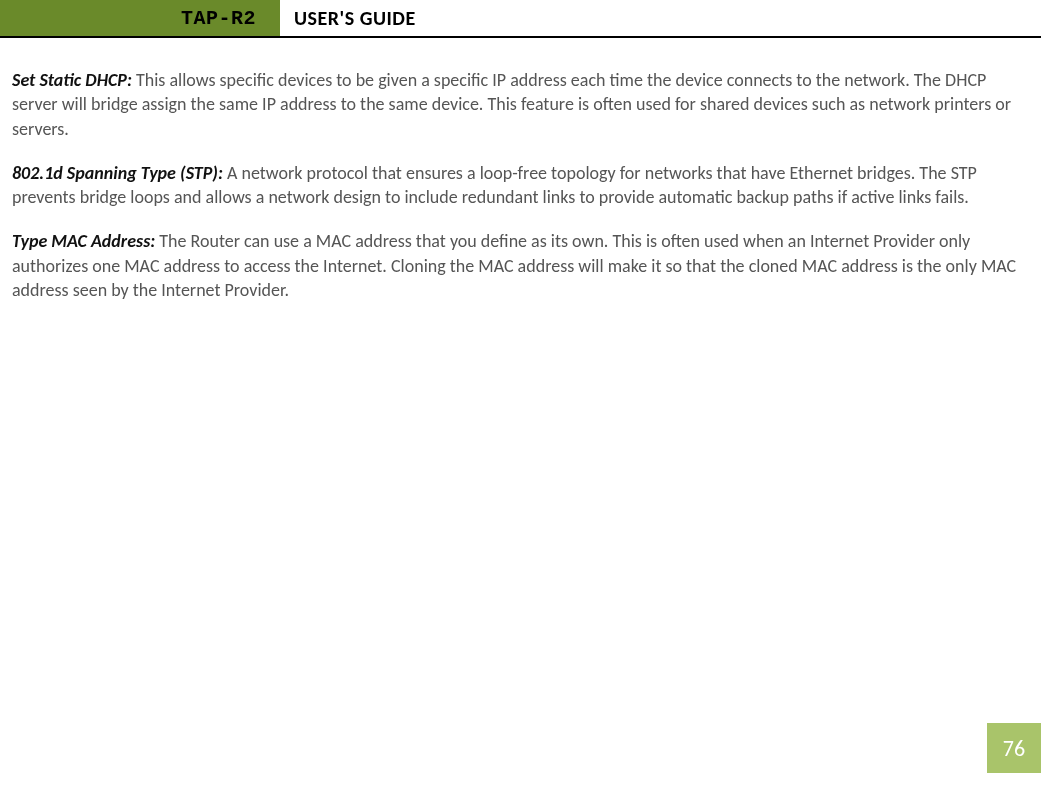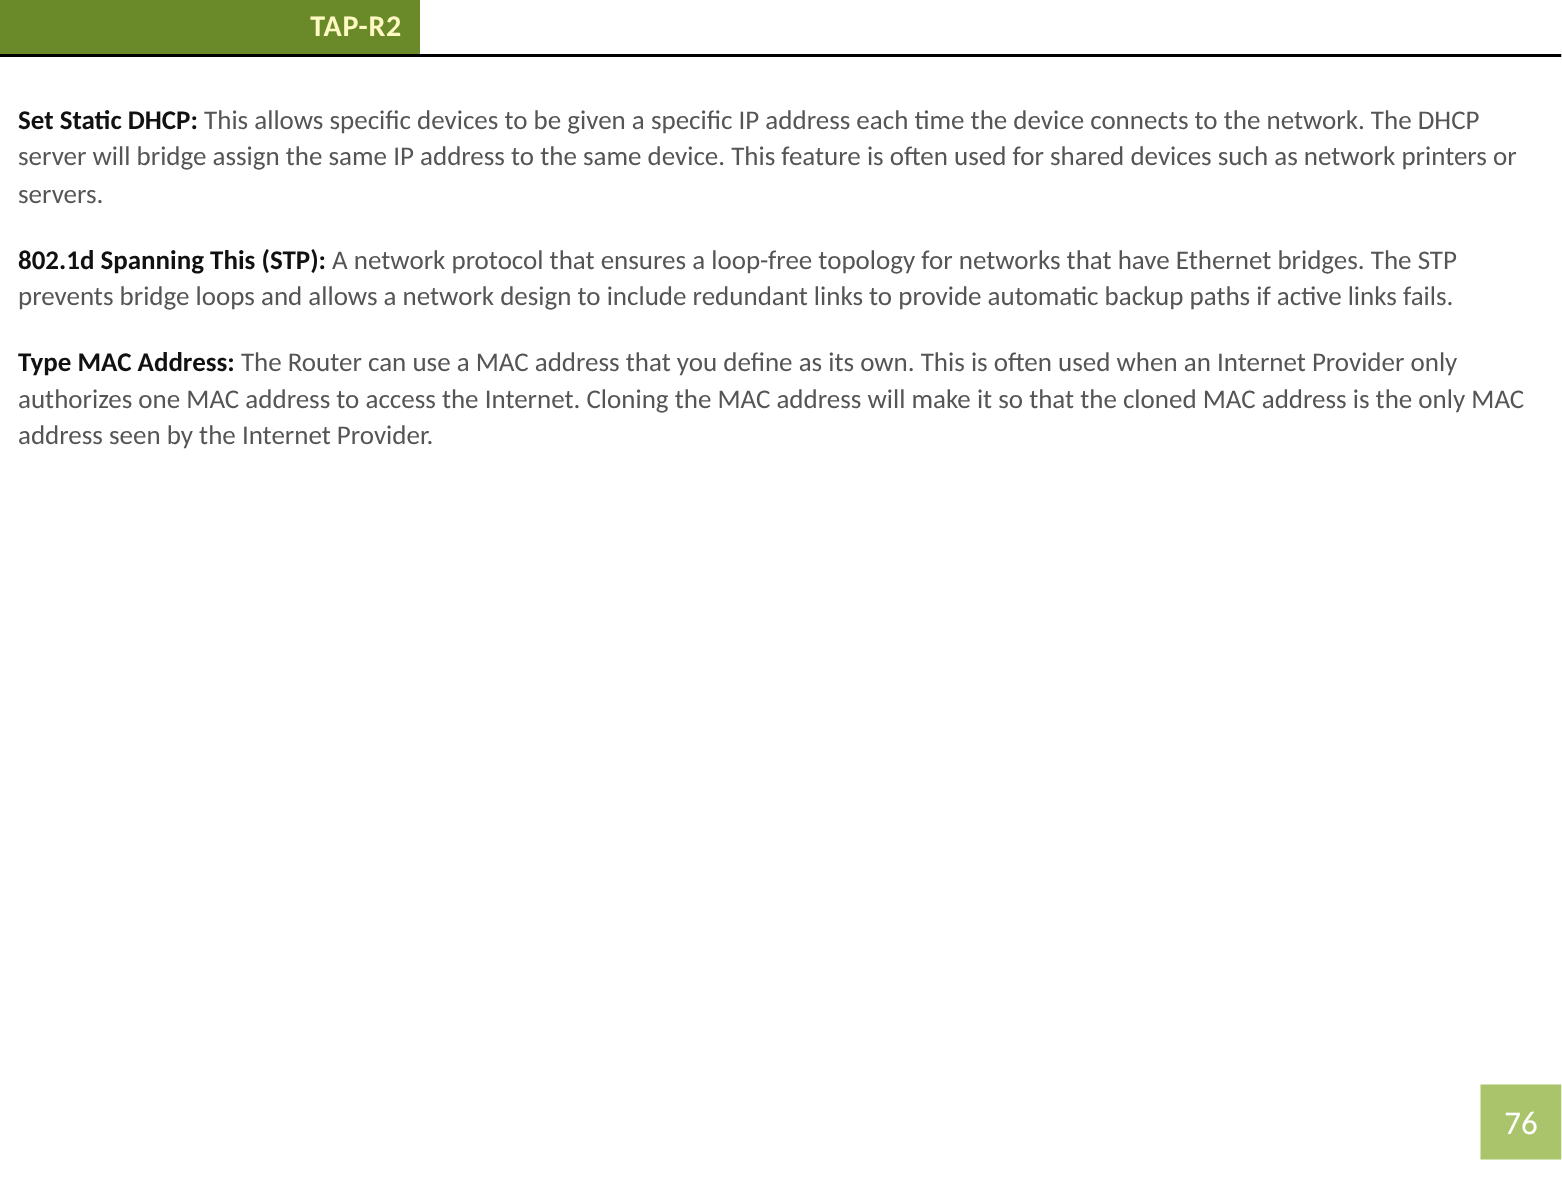--- a/index.html
+++ b/index.html
@@ -13,29 +13,30 @@
     }
     .header {
       display: flex;
       align-items: stretch;
       height: 38px;
       border-bottom: 2px solid #000;
       margin-bottom: 30px;
     }
     .header-badge {
       background: #6a8a2a;
-      color: #fef9c3;
+      color: #000000;
       font-weight: bold;
       font-size: 20px;
       display: flex;
       align-items: center;
       justify-content: flex-end;
-      padding-right: 12px;
+      padding-right: 24px;
       width: 280px;
       letter-spacing: 0.5px;
+      font-family: Liberation Mono, monospace;
     }
     .header-title {
       font-weight: bold;
       font-size: 20px;
       display: flex;
       align-items: center;
       padding-left: 14px;
       color: #000;
       letter-spacing: 0.5px;
     }
@@ -44,20 +45,21 @@
     }
     .para {
       font-size: 18px;
       line-height: 1.35;
       color: #555;
       margin-bottom: 20px;
     }
     .para b {
       color: #111;
       font-weight: bold;
+      font-style: italic;
     }
     .page-number {
       position: absolute;
       right: 0;
       bottom: 18px;
       width: 54px;
       height: 50px;
       background: #a9c46a;
       color: #fff;
       font-size: 22px;
@@ -65,27 +67,28 @@
       align-items: center;
       justify-content: center;
       margin-left: 30px;
     }
   </style>
 </head>
 <body>
 
 <div class="header">
   <div class="header-badge">TAP-R2</div>
+  <div class="header-title">USER'S GUIDE</div>
 </div>
 
 <div class="content">
   <p class="para">
     <b>Set Static DHCP:</b><span> This allows specific devices to be given a specific IP address each time the device connects to the network. The DHCP server will bridge assign the same IP address to the same device. This feature is often used for shared devices such as network printers or servers.</span>
   </p>
   <p class="para">
-    <b>802.1d Spanning This (STP):</b><span> A network protocol that ensures a loop-free topology for networks that have Ethernet bridges. The STP prevents bridge loops and allows a network design to include redundant links to provide automatic backup paths if active links fails.</span>
+    <b>802.1d Spanning Type (STP):</b><span> A network protocol that ensures a loop-free topology for networks that have Ethernet bridges. The STP prevents bridge loops and allows a network design to include redundant links to provide automatic backup paths if active links fails.</span>
   </p>
   <p class="para">
     <b>Type MAC Address:</b><span> The Router can use a MAC address that you define as its own. This is often used when an Internet Provider only authorizes one MAC address to access the Internet. Cloning the MAC address will make it so that the cloned MAC address is the only MAC address seen by the Internet Provider.</span>
   </p>
 </div>
 
 <div class="page-number">76</div>
 
 </body></html>

